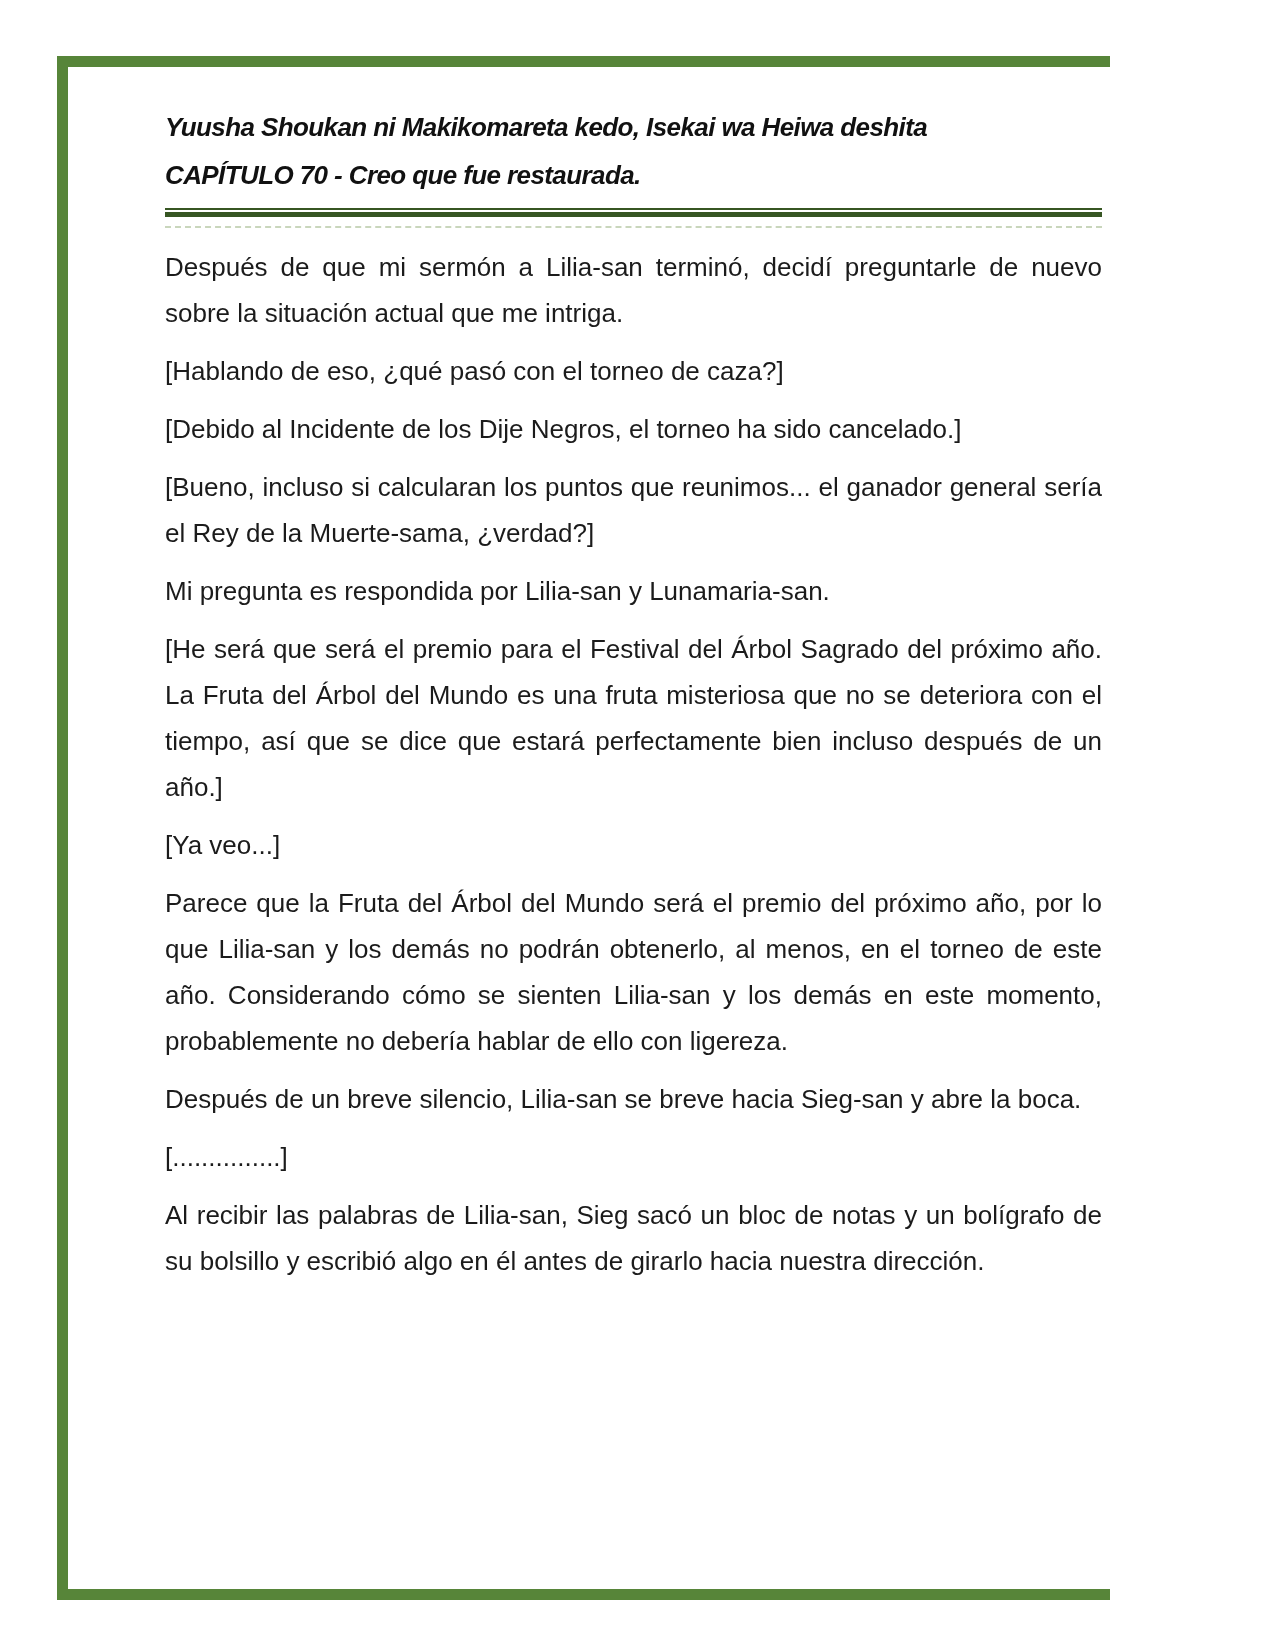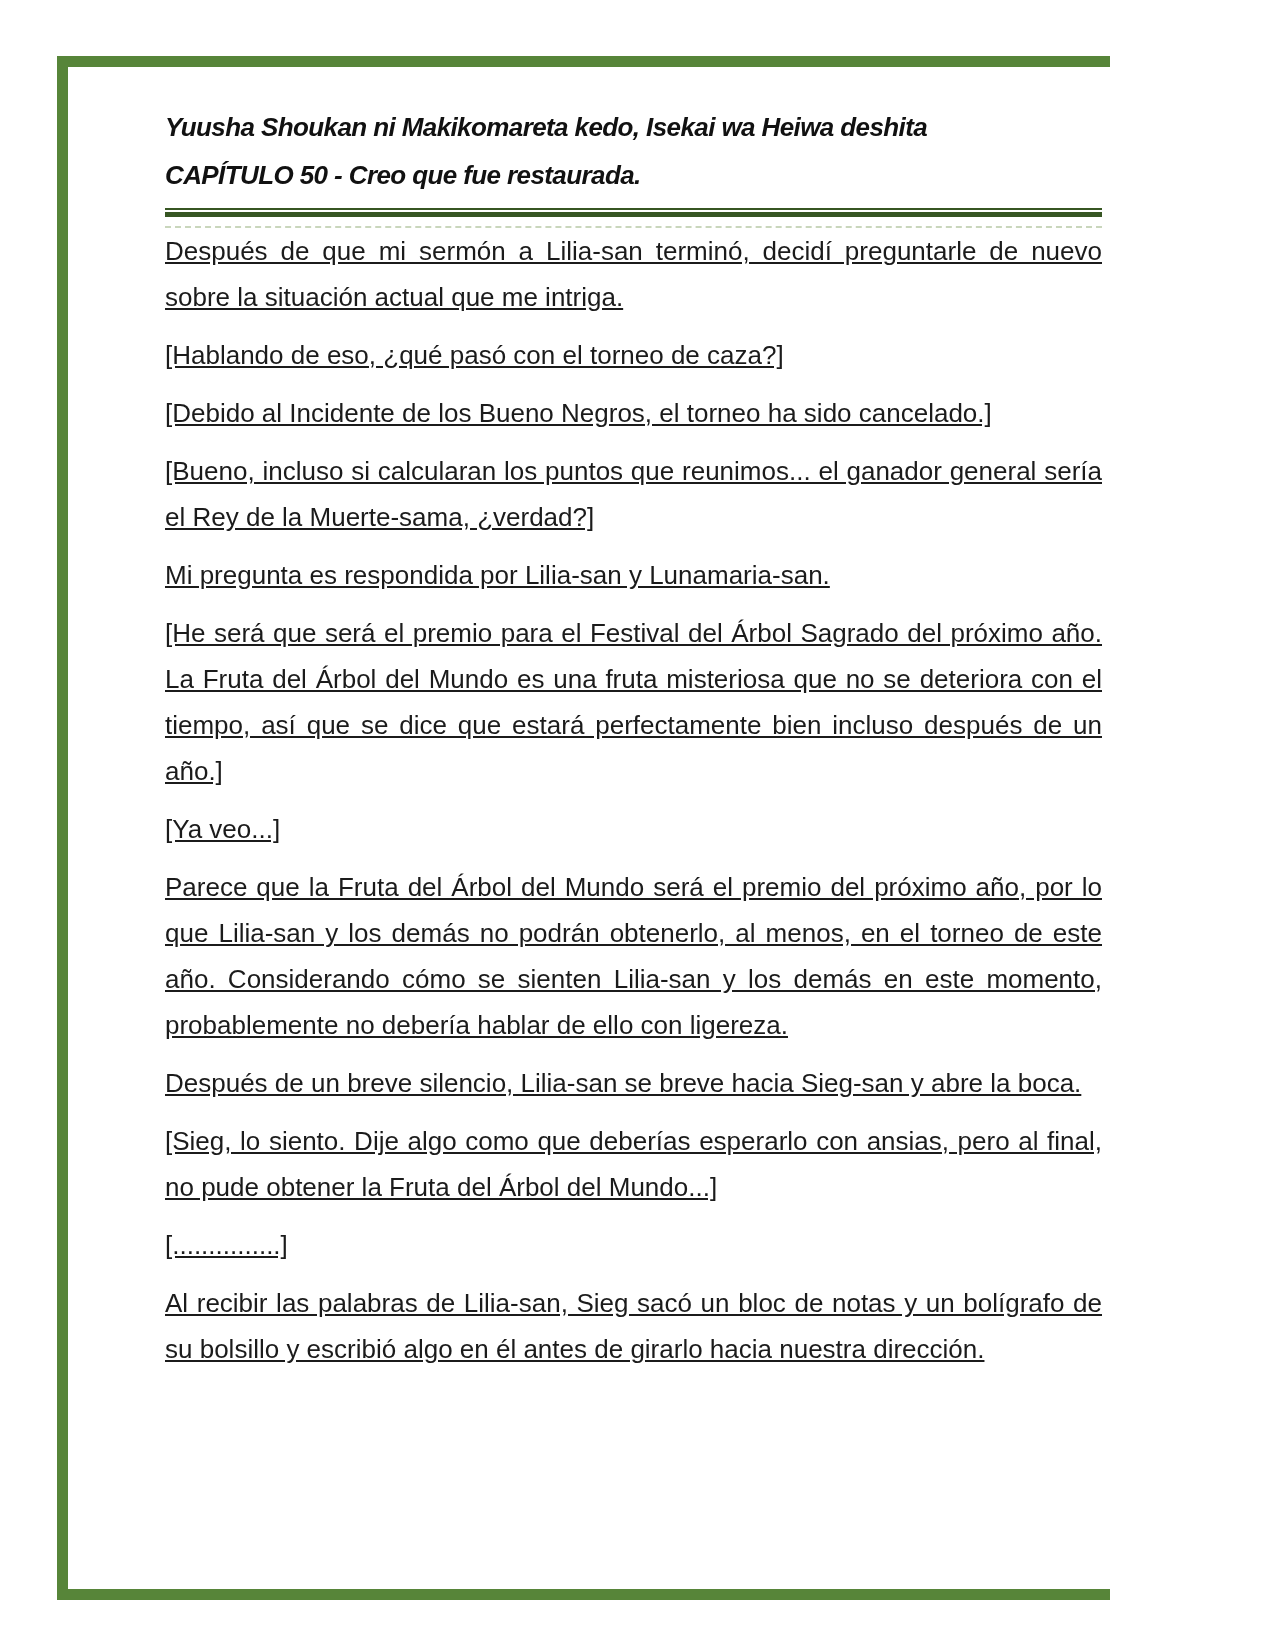--- a/index.html
+++ b/index.html
@@ -43,49 +43,48 @@
     line-height:48px;
     letter-spacing:-0.6px;
     margin:0;
     color:#111;
     white-space:nowrap;
   }
   .chapter{margin-bottom:9px;}
   .rule-thin{height:2px;background:var(--rule);margin-bottom:2px;}
   .rule-thick{height:5px;background:var(--rule);}
   .rule-faint{height:0;border-top:2px dashed var(--rule-faint);margin-top:9px;}
-  .paragraphs{margin-top:0;text-decoration:underline;}
+  .paragraphs{margin-top:16px;}
   .paragraphs p{
     margin:0 0 12px 0;
     font-size:26px;
     line-height:46px;
     text-align:justify;
     text-justify:inter-word;
     color:var(--ink);
   }
 </style>
 </head>
 <body>
 
 <div class="page">
   <div class="frame"></div>
   <div class="content">
     <h1 class="title">Yuusha Shoukan ni Makikomareta kedo, Isekai wa Heiwa deshita</h1>
-    <h2 class="chapter">CAPÍTULO 50 - Creo que fue restaurada.</h2>
+    <h2 class="chapter">CAPÍTULO 70 - Creo que fue restaurada.</h2>
     <div class="rule-thin"></div>
     <div class="rule-thick"></div>
     <div class="rule-faint"></div>
     <div class="paragraphs">
         <p>Después de que mi sermón a Lilia-san terminó, decidí preguntarle de nuevo sobre la situación actual que me intriga.</p>
         <p>[Hablando de eso, ¿qué pasó con el torneo de caza?]</p>
-        <p>[Debido al Incidente de los Bueno Negros, el torneo ha sido cancelado.]</p>
+        <p>[Debido al Incidente de los Dije Negros, el torneo ha sido cancelado.]</p>
         <p>[Bueno, incluso si calcularan los puntos que reunimos... el ganador general sería el Rey de la Muerte-sama, ¿verdad?]</p>
         <p>Mi pregunta es respondida por Lilia-san y Lunamaria-san.</p>
         <p>[He será que será el premio para el Festival del Árbol Sagrado del próximo año. La Fruta del Árbol del Mundo es una fruta misteriosa que no se deteriora con el tiempo, así que se dice que estará perfectamente bien incluso después de un año.]</p>
         <p>[Ya veo...]</p>
         <p>Parece que la Fruta del Árbol del Mundo será el premio del próximo año, por lo que Lilia-san y los demás no podrán obtenerlo, al menos, en el torneo de este año. Considerando cómo se sienten Lilia-san y los demás en este momento, probablemente no debería hablar de ello con ligereza.</p>
         <p>Después de un breve silencio, Lilia-san se breve hacia Sieg-san y abre la boca.</p>
-        <p>[Sieg, lo siento. Dije algo como que deberías esperarlo con ansias, pero al final, no pude obtener la Fruta del Árbol del Mundo...]</p>
         <p>[...............]</p>
         <p>Al recibir las palabras de Lilia-san, Sieg sacó un bloc de notas y un bolígrafo de su bolsillo y escribió algo en él antes de girarlo hacia nuestra dirección.</p>
       </div>
   </div>
 </div>
 
 </body></html>

